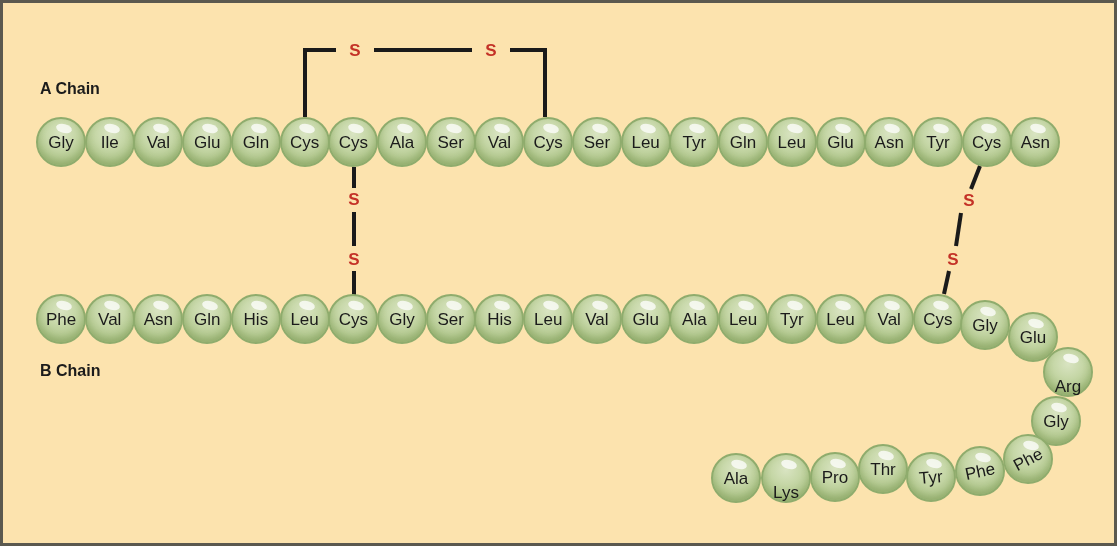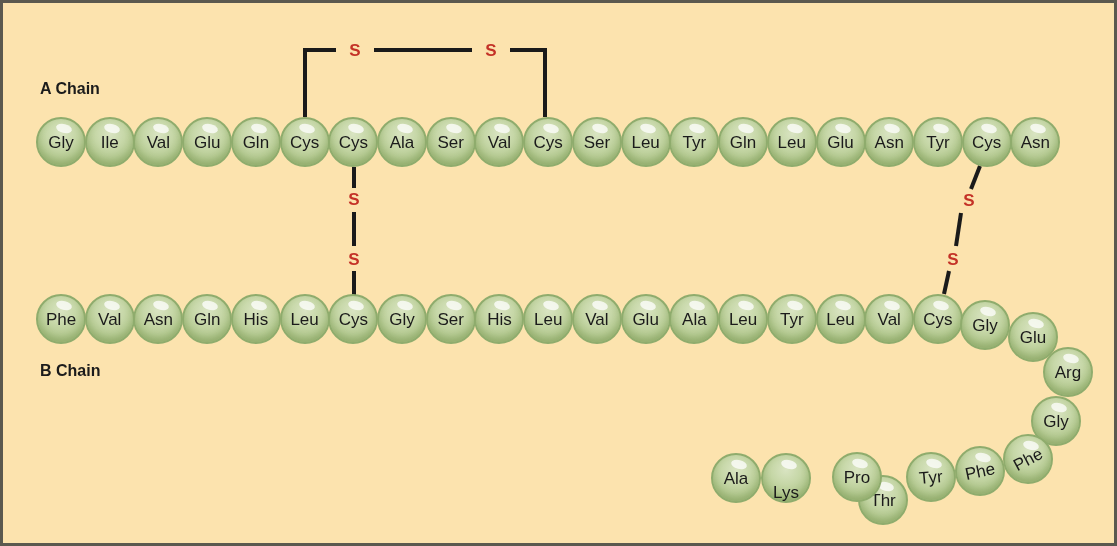--- a/index.html
+++ b/index.html
@@ -227,39 +227,39 @@
       </div>
       <div class="residue" style="left: 909.96px; top: 291px;">
         <span class="aa-label">Cys</span>
       </div>
       <div class="residue" style="left: 957px; top: 297px;">
         <span class="aa-label">Gly</span>
       </div>
       <div class="residue" style="left: 1005px; top: 309px;">
         <span class="aa-label">Glu</span>
       </div>
-      <div class="residue" style="left: 1040px; top: 344px;">
+      <div class="residue" style="left: 1040px; top: 344px; align-items: flex-end;">
         <span class="aa-label">Arg</span>
       </div>
       <div class="residue" style="left: 1028px; top: 393px;">
         <span class="aa-label">Gly</span>
       </div>
       <div class="residue" style="left: 1000px; top: 431px;">
         <span class="aa-label" style="transform: rotate(-28deg);">Phe</span>
       </div>
       <div class="residue" style="left: 952px; top: 443px;">
         <span class="aa-label" style="transform: rotate(-12deg);">Phe</span>
       </div>
       <div class="residue" style="left: 903px; top: 449px;">
         <span class="aa-label" style="transform: rotate(-5deg);">Tyr</span>
       </div>
-      <div class="residue" style="left: 855px; top: 472px; text-align: center;">
+      <div class="residue" style="left: 855px; top: 441px; text-align: center;">
         <span class="aa-label">Thr</span>
       </div>
-      <div class="residue" style="left: 829px; top: 449px;">
+      <div class="residue" style="left: 807px; top: 449px;">
         <span class="aa-label">Pro</span>
       </div>
       <div class="residue" style="left: 758px; top: 450px; align-items: flex-end;">
         <span class="aa-label">Lys</span>
       </div>
       <div class="residue" style="left: 708px; top: 450px;">
         <span class="aa-label">Ala</span>
       </div>
     </div>
 

